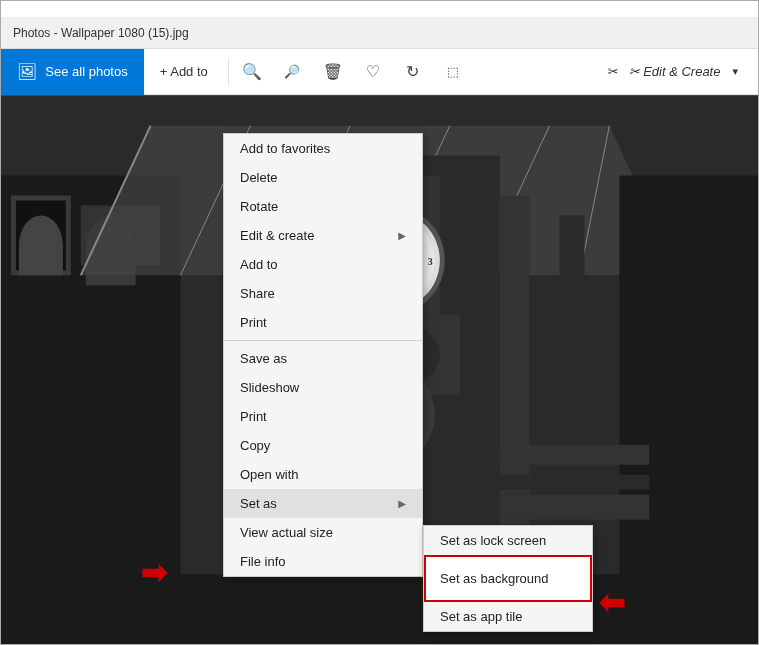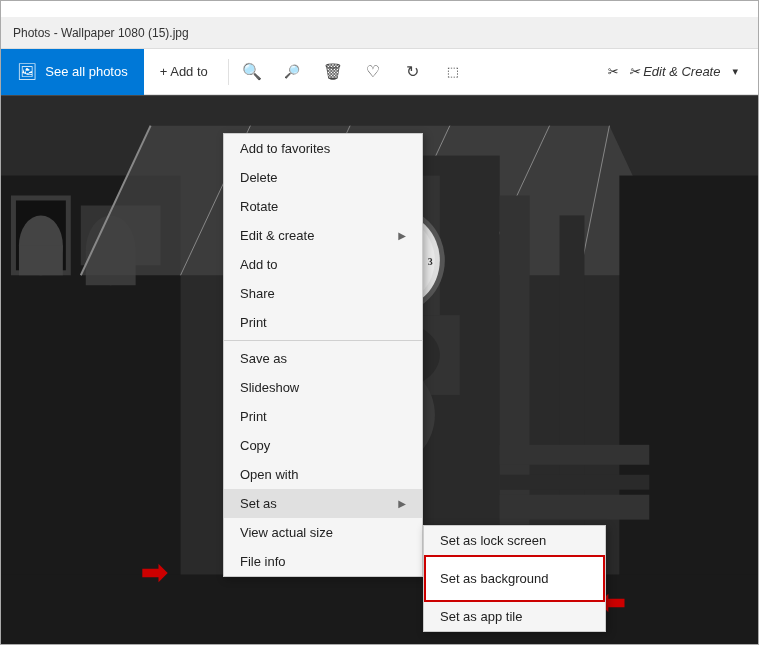--- a/index.html
+++ b/index.html
@@ -145,21 +145,21 @@
     .menu-item .chevron {
       font-size: 10px;
       color: #666;
     }
 
     
     #submenu {
       position: absolute;
       left: 422px;
       top: 430px;
-      width: 183px;
+      width: 170px;
       background: #f5f5f5;
       border: 1px solid #ccc;
       box-shadow: 2px 2px 8px rgba(0,0,0,0.3);
       z-index: 101;
     }
 
     .submenu-item {
       padding: 7px 16px;
       cursor: pointer;
       color: #222;

